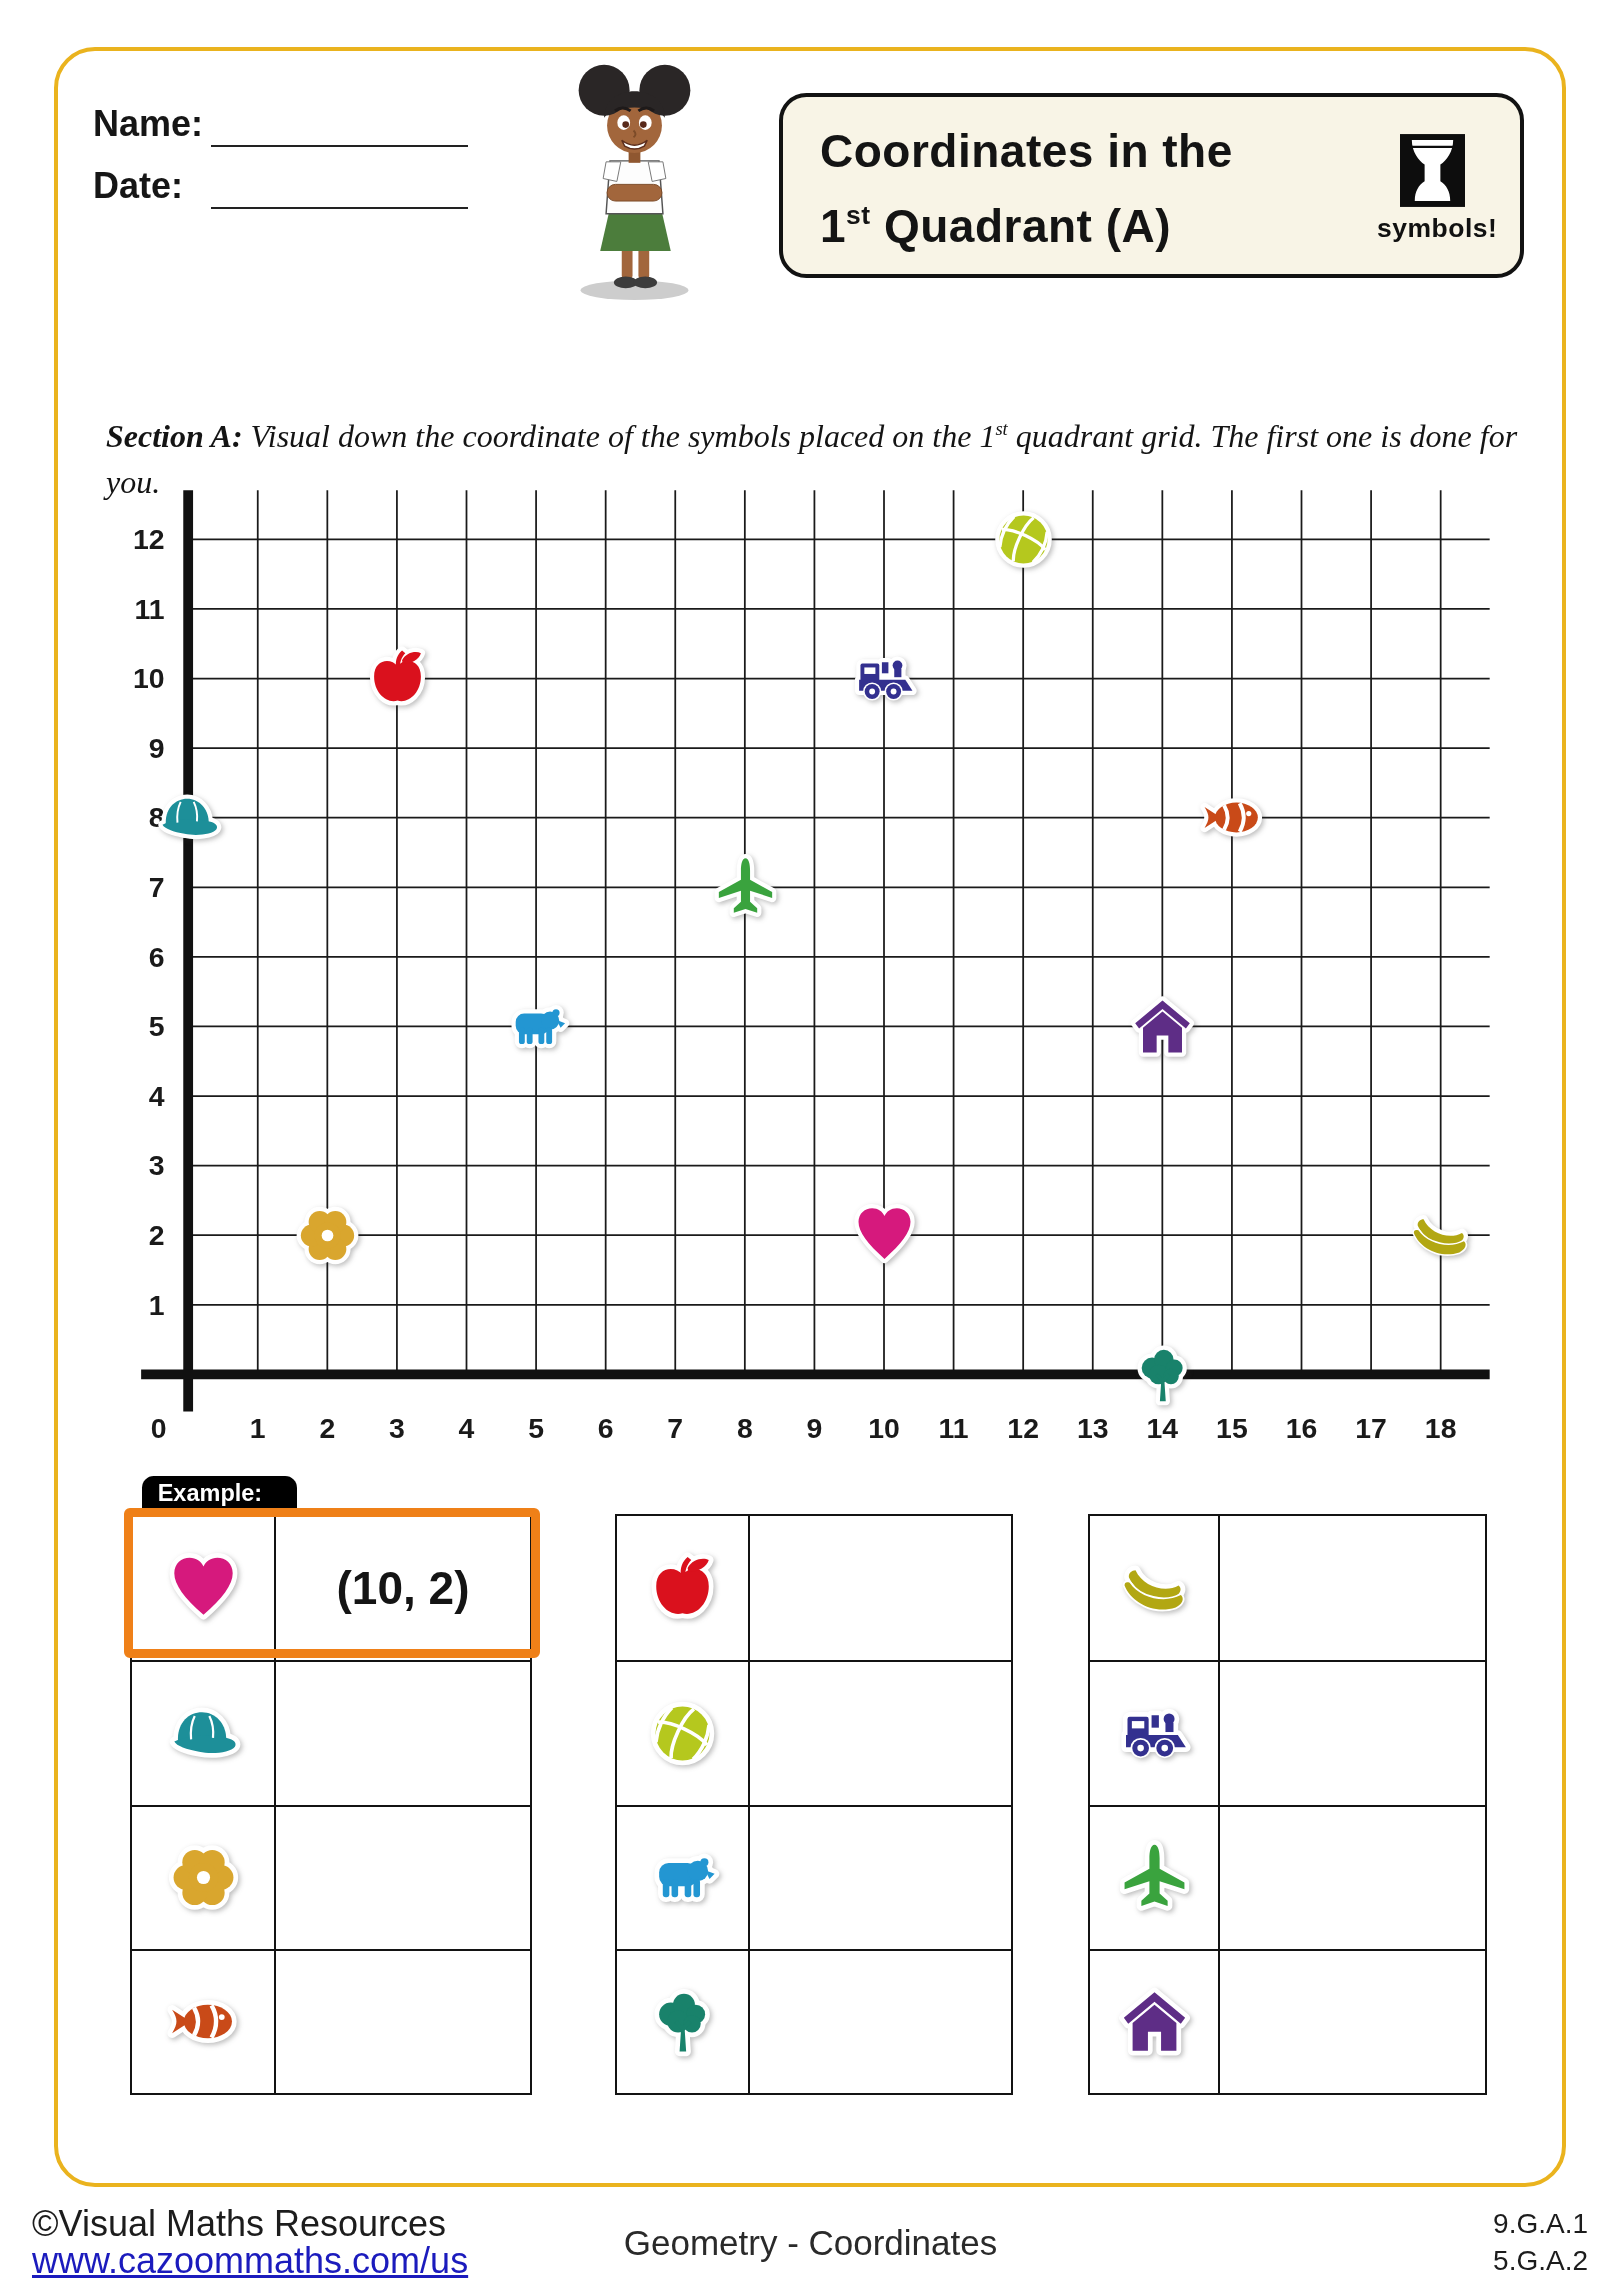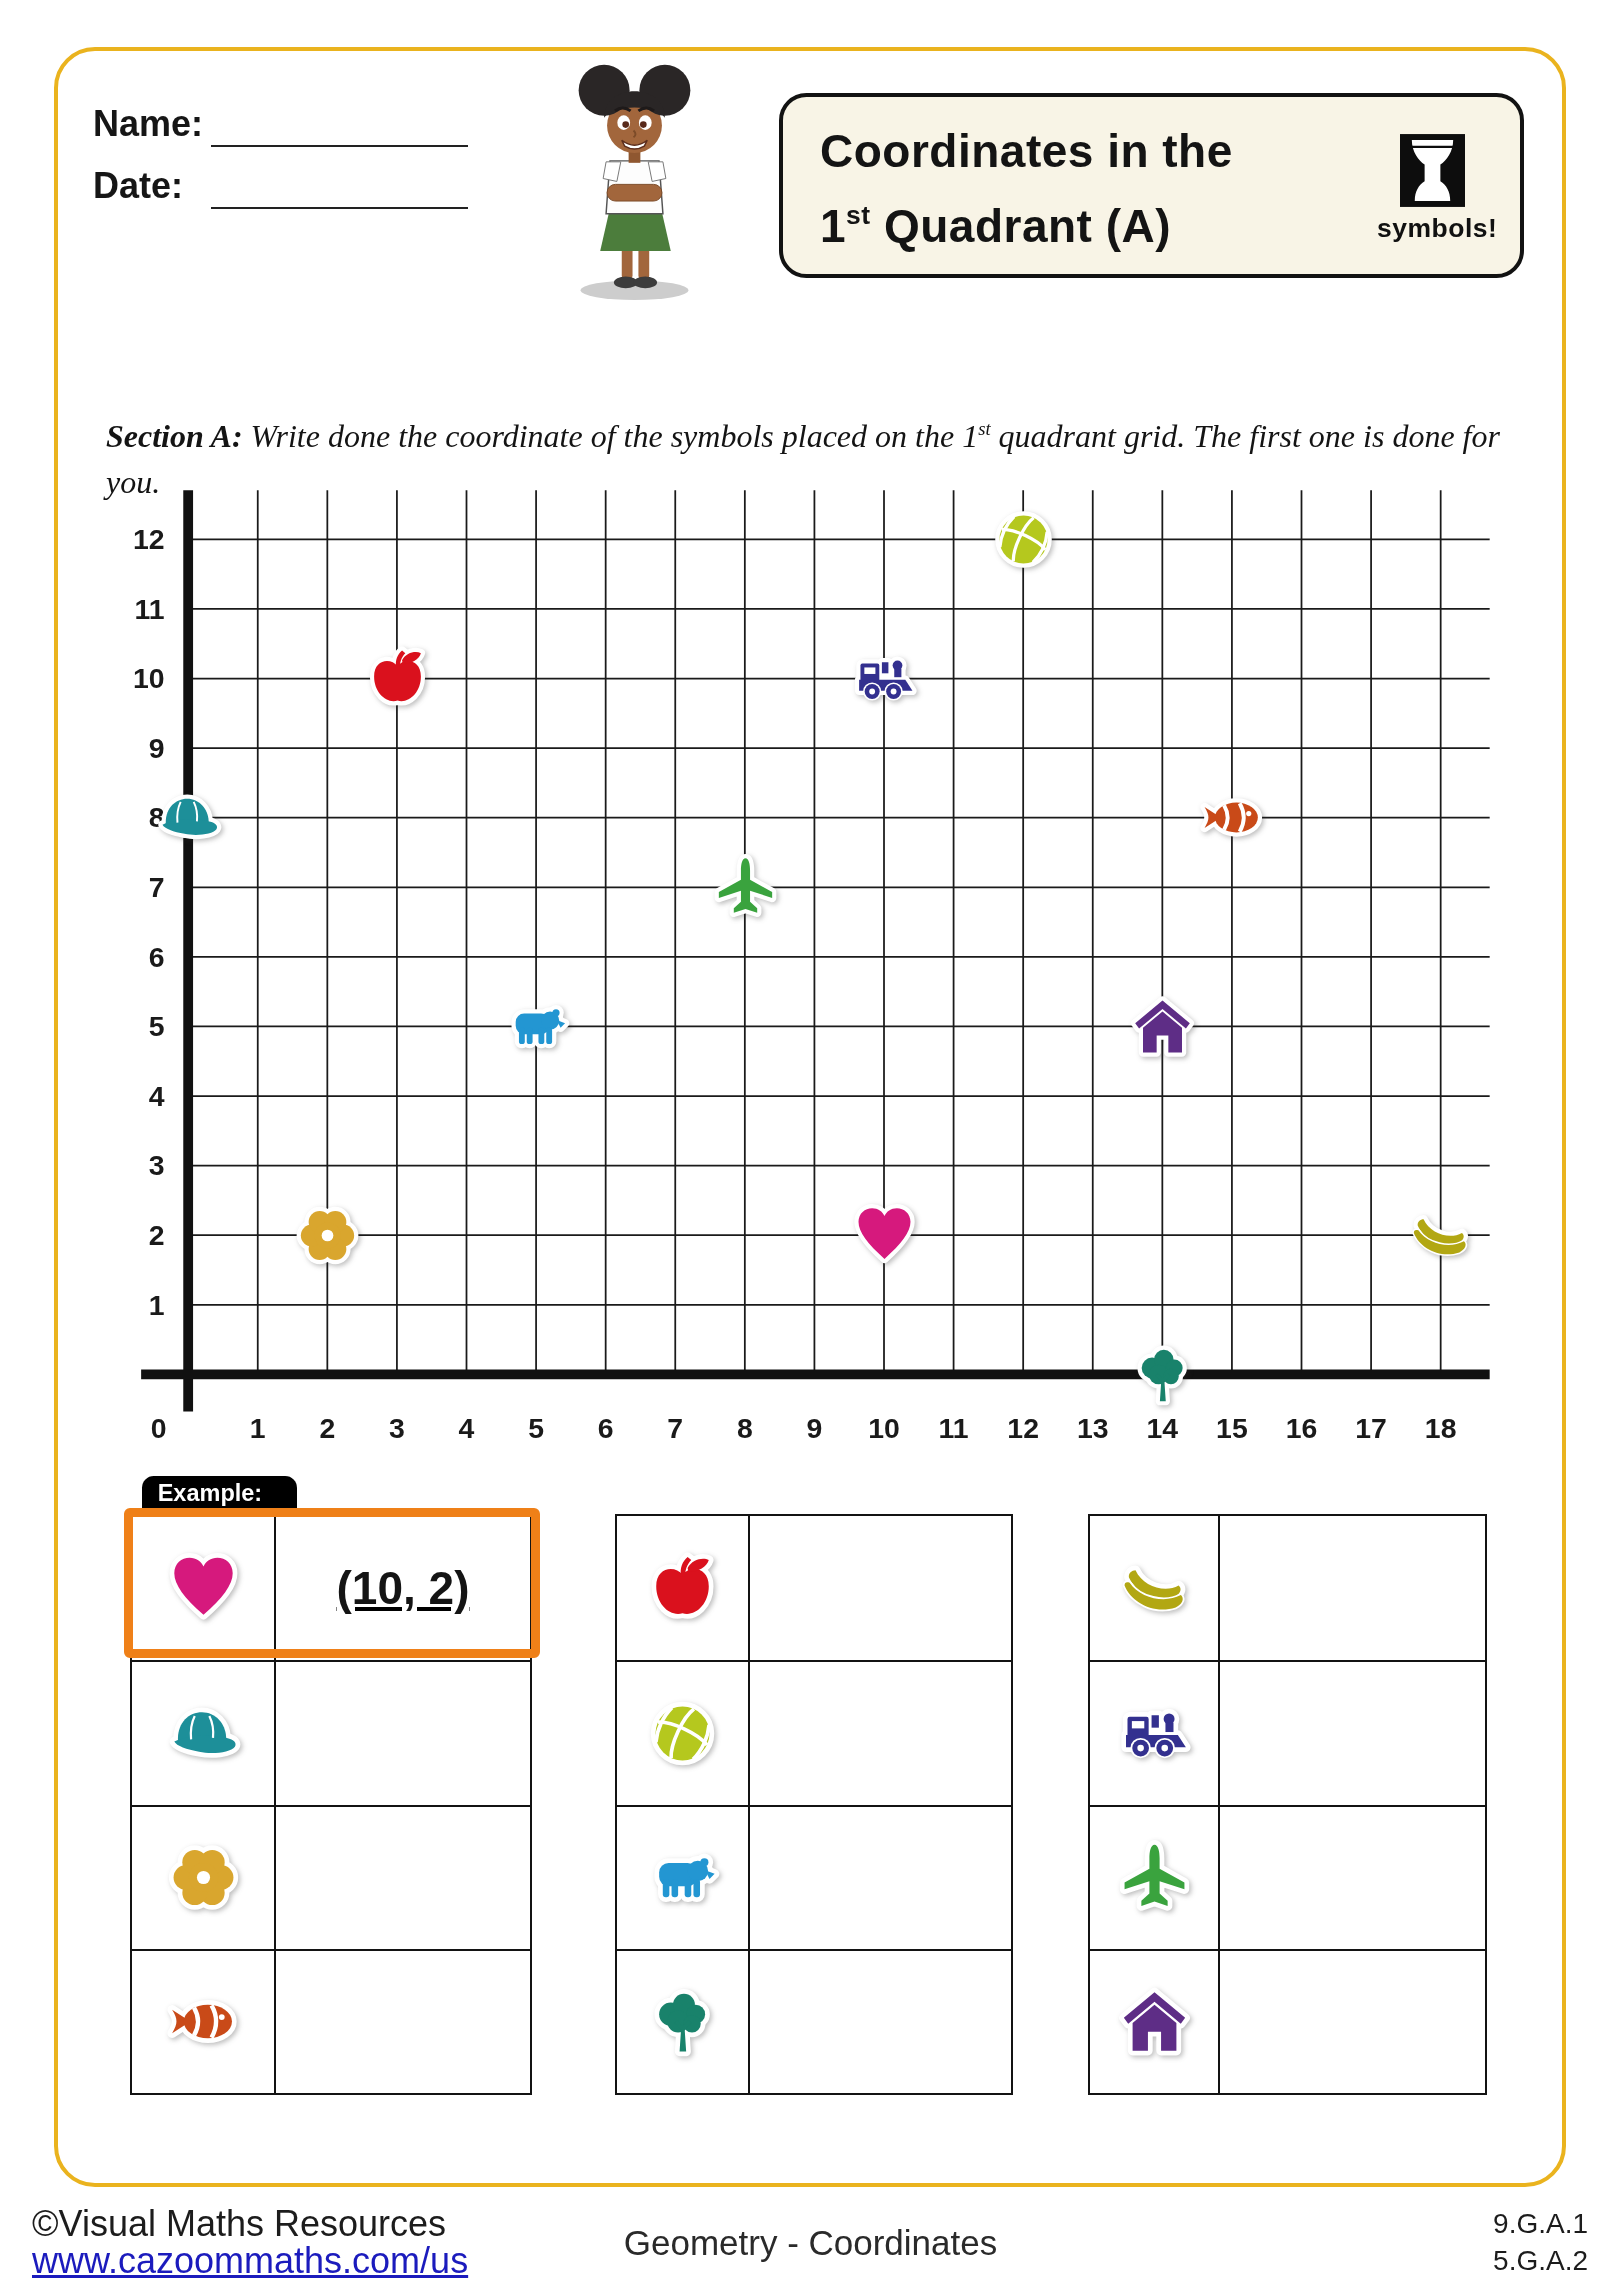--- a/index.html
+++ b/index.html
@@ -32,21 +32,21 @@
   .section-p sup{font-size:18.6px;}
   
   #grid-svg{position:absolute; left:0; top:0; width:1621px; height:2293px; pointer-events:none;}
   .grid-symbol{position:absolute; width:65px; height:65px; pointer-events:none;}
   .sym{overflow:visible; filter:drop-shadow(2px 2.9px 2.9px rgba(40,40,40,0.30));}
   
   .wtable{
     position:absolute; top:1514px; height:581px; background:#fff;
     border:2.9px solid #131313; box-sizing:border-box; display:grid; grid-template-rows:repeat(4,1fr); z-index:2;
   }
-  .wrow{display:grid; box-sizing:border-box;text-decoration:underline;}
+  .wrow{display:grid; box-sizing:border-box;}
   .wrow + .wrow{border-top:2.9px solid #131313;}
   .cell-sym{display:flex; align-items:center; justify-content:center; border-right:2.9px solid #131313; box-sizing:border-box;}
   .cell-ans{display:flex; align-items:center; justify-content:center; font-size:46px; font-weight:bold; color:#141414;}
   .example-tab{
     position:absolute; left:142px; top:1476px; width:155px; height:35px; z-index:3;
     background:#000000; border-radius:11.8px 11.8px 0 0; color:#fff; font-weight:bold;
     font-size:23.5px; line-height:35px; padding-left:15.7px; box-sizing:border-box;
   }
   .example-box{
     position:absolute; left:124px; top:1508px; width:416px; height:150px; z-index:3;
@@ -107,21 +107,21 @@
         <svg viewBox="0 0 66 74" width="65" height="73">
           <rect width="66" height="74" fill="#0d0d0d"></rect>
           <path d="M12 6 H54 C54 18 47 27 41 31 L41 48 C47 52 51 58 51 68 H15 C15 58 19 52 25 48 L25 31 C19 27 12 18 12 6 Z" fill="#fff"></path>
           <path d="M11 13 H55" stroke="#0d0d0d" stroke-width="2.5"></path>
         </svg>
       </span>
       <div class="logo-word">symbols!</div>
     </div>
   </div>
 
-  <p class="section-p"><span class="sec-h">Section A:</span><span>  Write done the coordinate of the symbols placed on the </span><span>1</span><sup>st</sup><span> quadrant grid. The first one is done for you.</span></p>
+  <p class="section-p"><span class="sec-h">Section A:</span><span>  Visual down the coordinate of the symbols placed on the </span><span>1</span><sup>st</sup><span> quadrant grid. The first one is done for you.</span></p>
 
   <svg id="grid-svg" viewBox="0 0 1654 2339">
       <line x1="263" y1="500" x2="263" y2="1402" stroke="#1a1a1a" stroke-width="1.8"></line>
       <line x1="334" y1="500" x2="334" y2="1402" stroke="#1a1a1a" stroke-width="1.8"></line>
       <line x1="405" y1="500" x2="405" y2="1402" stroke="#1a1a1a" stroke-width="1.8"></line>
       <line x1="476" y1="500" x2="476" y2="1402" stroke="#1a1a1a" stroke-width="1.8"></line>
       <line x1="547" y1="500" x2="547" y2="1402" stroke="#1a1a1a" stroke-width="1.8"></line>
       <line x1="618" y1="500" x2="618" y2="1402" stroke="#1a1a1a" stroke-width="1.8"></line>
       <line x1="689" y1="500" x2="689" y2="1402" stroke="#1a1a1a" stroke-width="1.8"></line>
       <line x1="760" y1="500" x2="760" y2="1402" stroke="#1a1a1a" stroke-width="1.8"></line>

